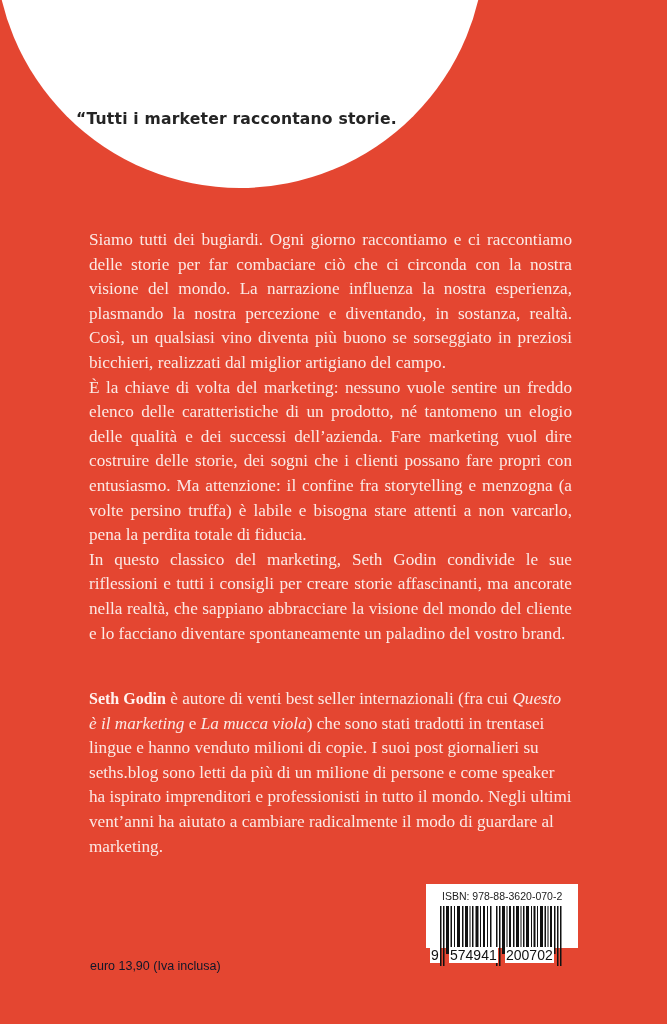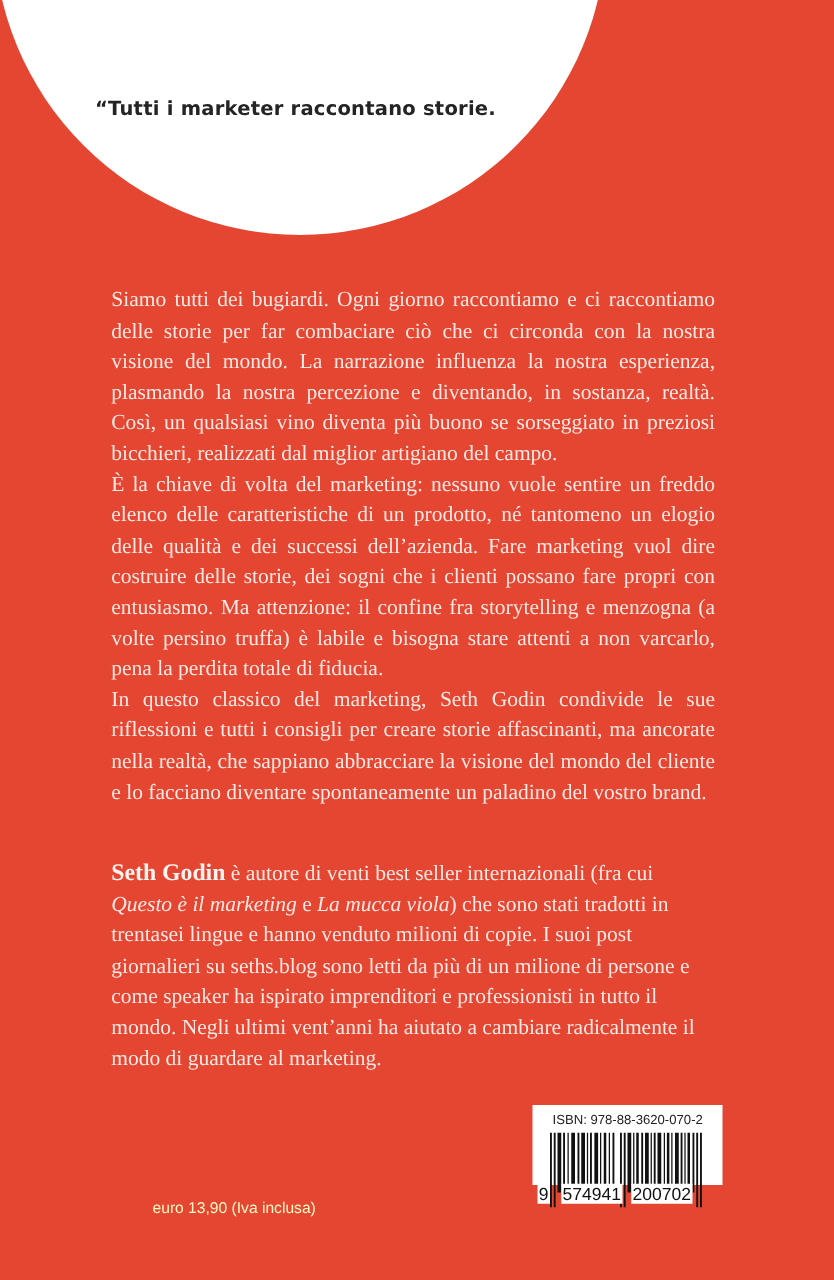--- a/index.html
+++ b/index.html
@@ -12,38 +12,38 @@
       position: absolute; left: -5px; top: -302px;
       width: 490px; height: 490px; border-radius: 50%;
       background: #ffffff;
     }
     .quote {
       position: absolute; left: 76px; top: 75px; width: 400px;
       font-family: "DejaVu Sans", "Liberation Sans", sans-serif;
       font-weight: bold; font-size: 15.6px; line-height: 24px;
       color: #242424; letter-spacing: 0.2px;
     }
-    .quote div { white-space: nowrap; }
+    .quote div { white-space: nowrap; margin-top: 32px; }
     .blurb {
       position: absolute; left: 89px; top: 228px; width: 483px;
       color: #fbe9e5; font-size: 17.2px; line-height: 24.6px;
       text-align: justify;
     }
     .blurb p { margin: 0; }
     .bio {
       position: absolute; left: 89px; top: 687px; width: 483px;
       color: #fbe9e5; font-size: 17.2px; line-height: 24.6px;
     }
     .bio p { margin: 0; }
-    .bio .author { font-weight: bold; font-size: 19px; color: #fff3f0; }
+    .bio .author { font-weight: bold; font-size: 16px; color: #fff3f0; }
     .bio i { font-style: italic; }
     .price {
       position: absolute; left: 90px; top: 959px;
       font-family: "Liberation Sans", "DejaVu Sans", sans-serif;
-      font-size: 12.5px; color: #fef9c3; margin-left: 32px;
+      font-size: 12.5px; color: #0f172a;
     }
     .isbn-box {
       position: absolute; left: 426px; top: 884px;
       width: 152px; height: 64px; background: #ffffff;
     }
     .isbn-text {
       position: absolute; left: 16px; top: 6px;
       font-family: "Liberation Sans", "DejaVu Sans", sans-serif;
       font-size: 10.5px; color: #222; white-space: nowrap;
     }

